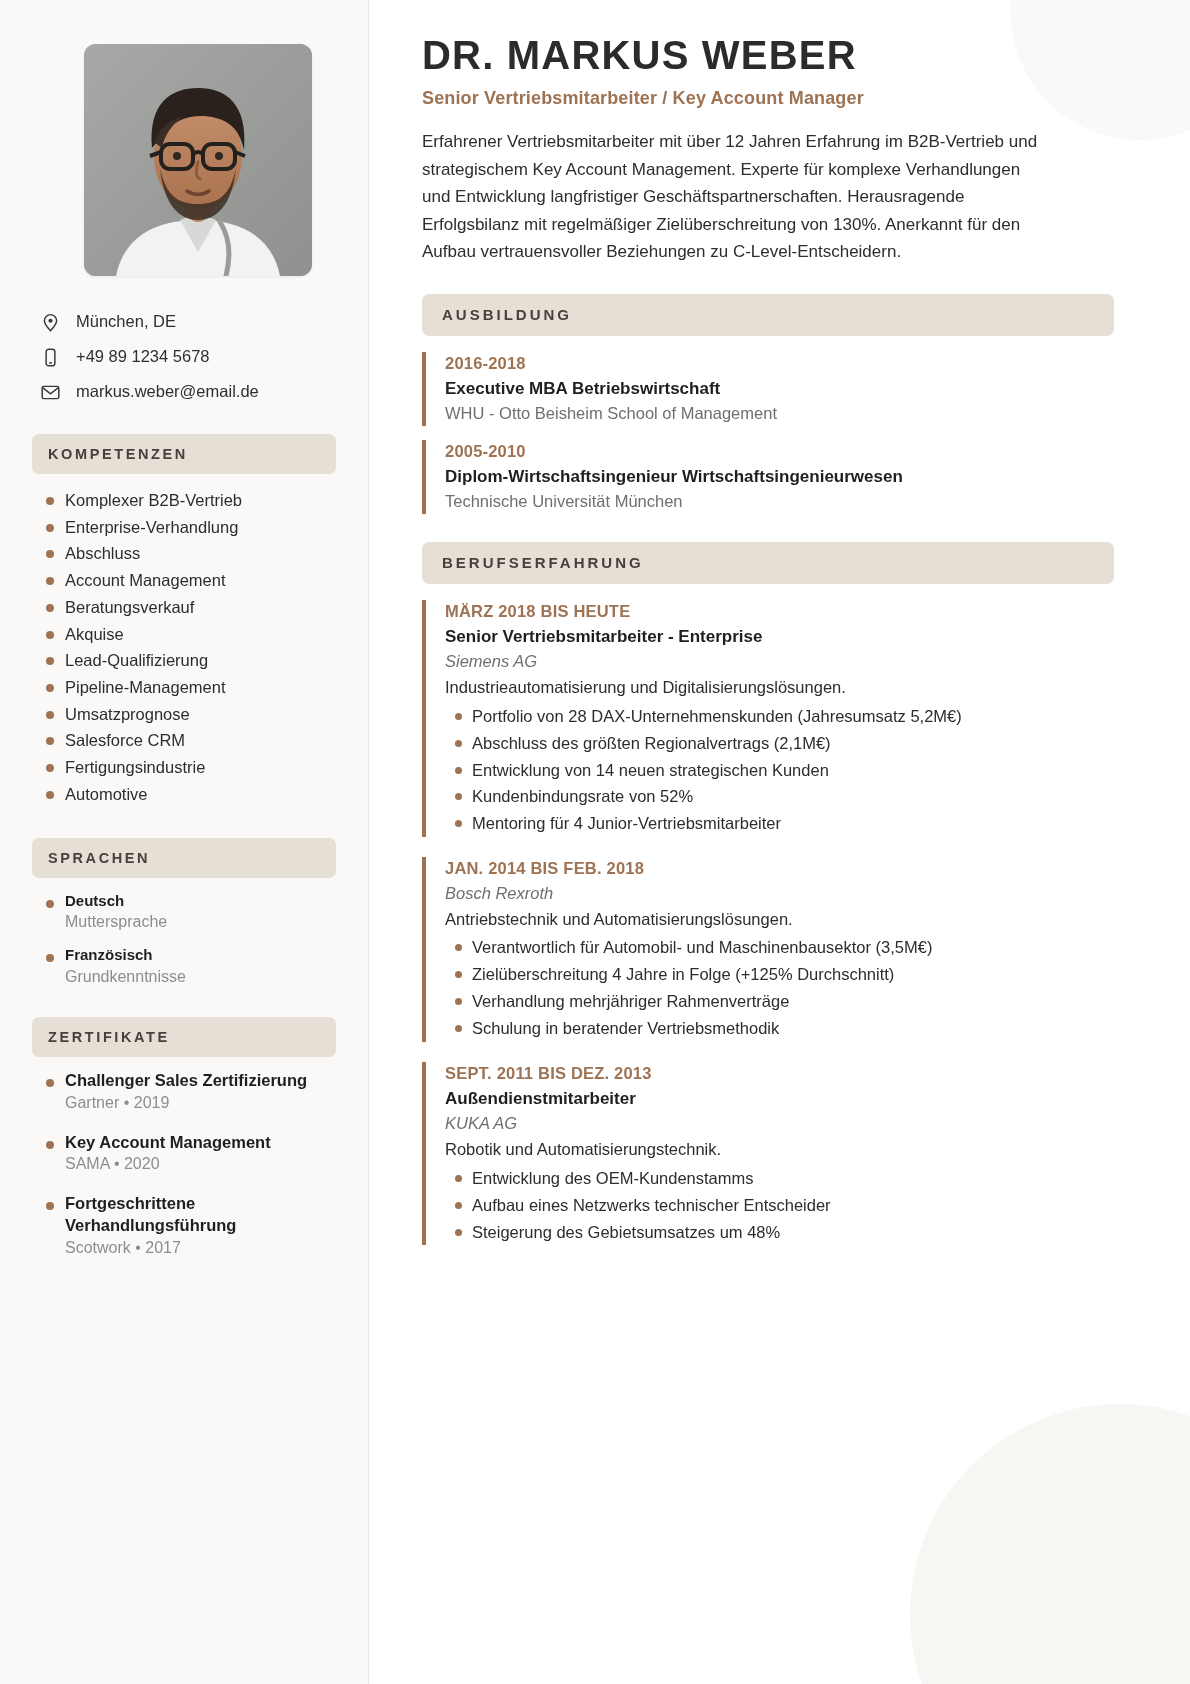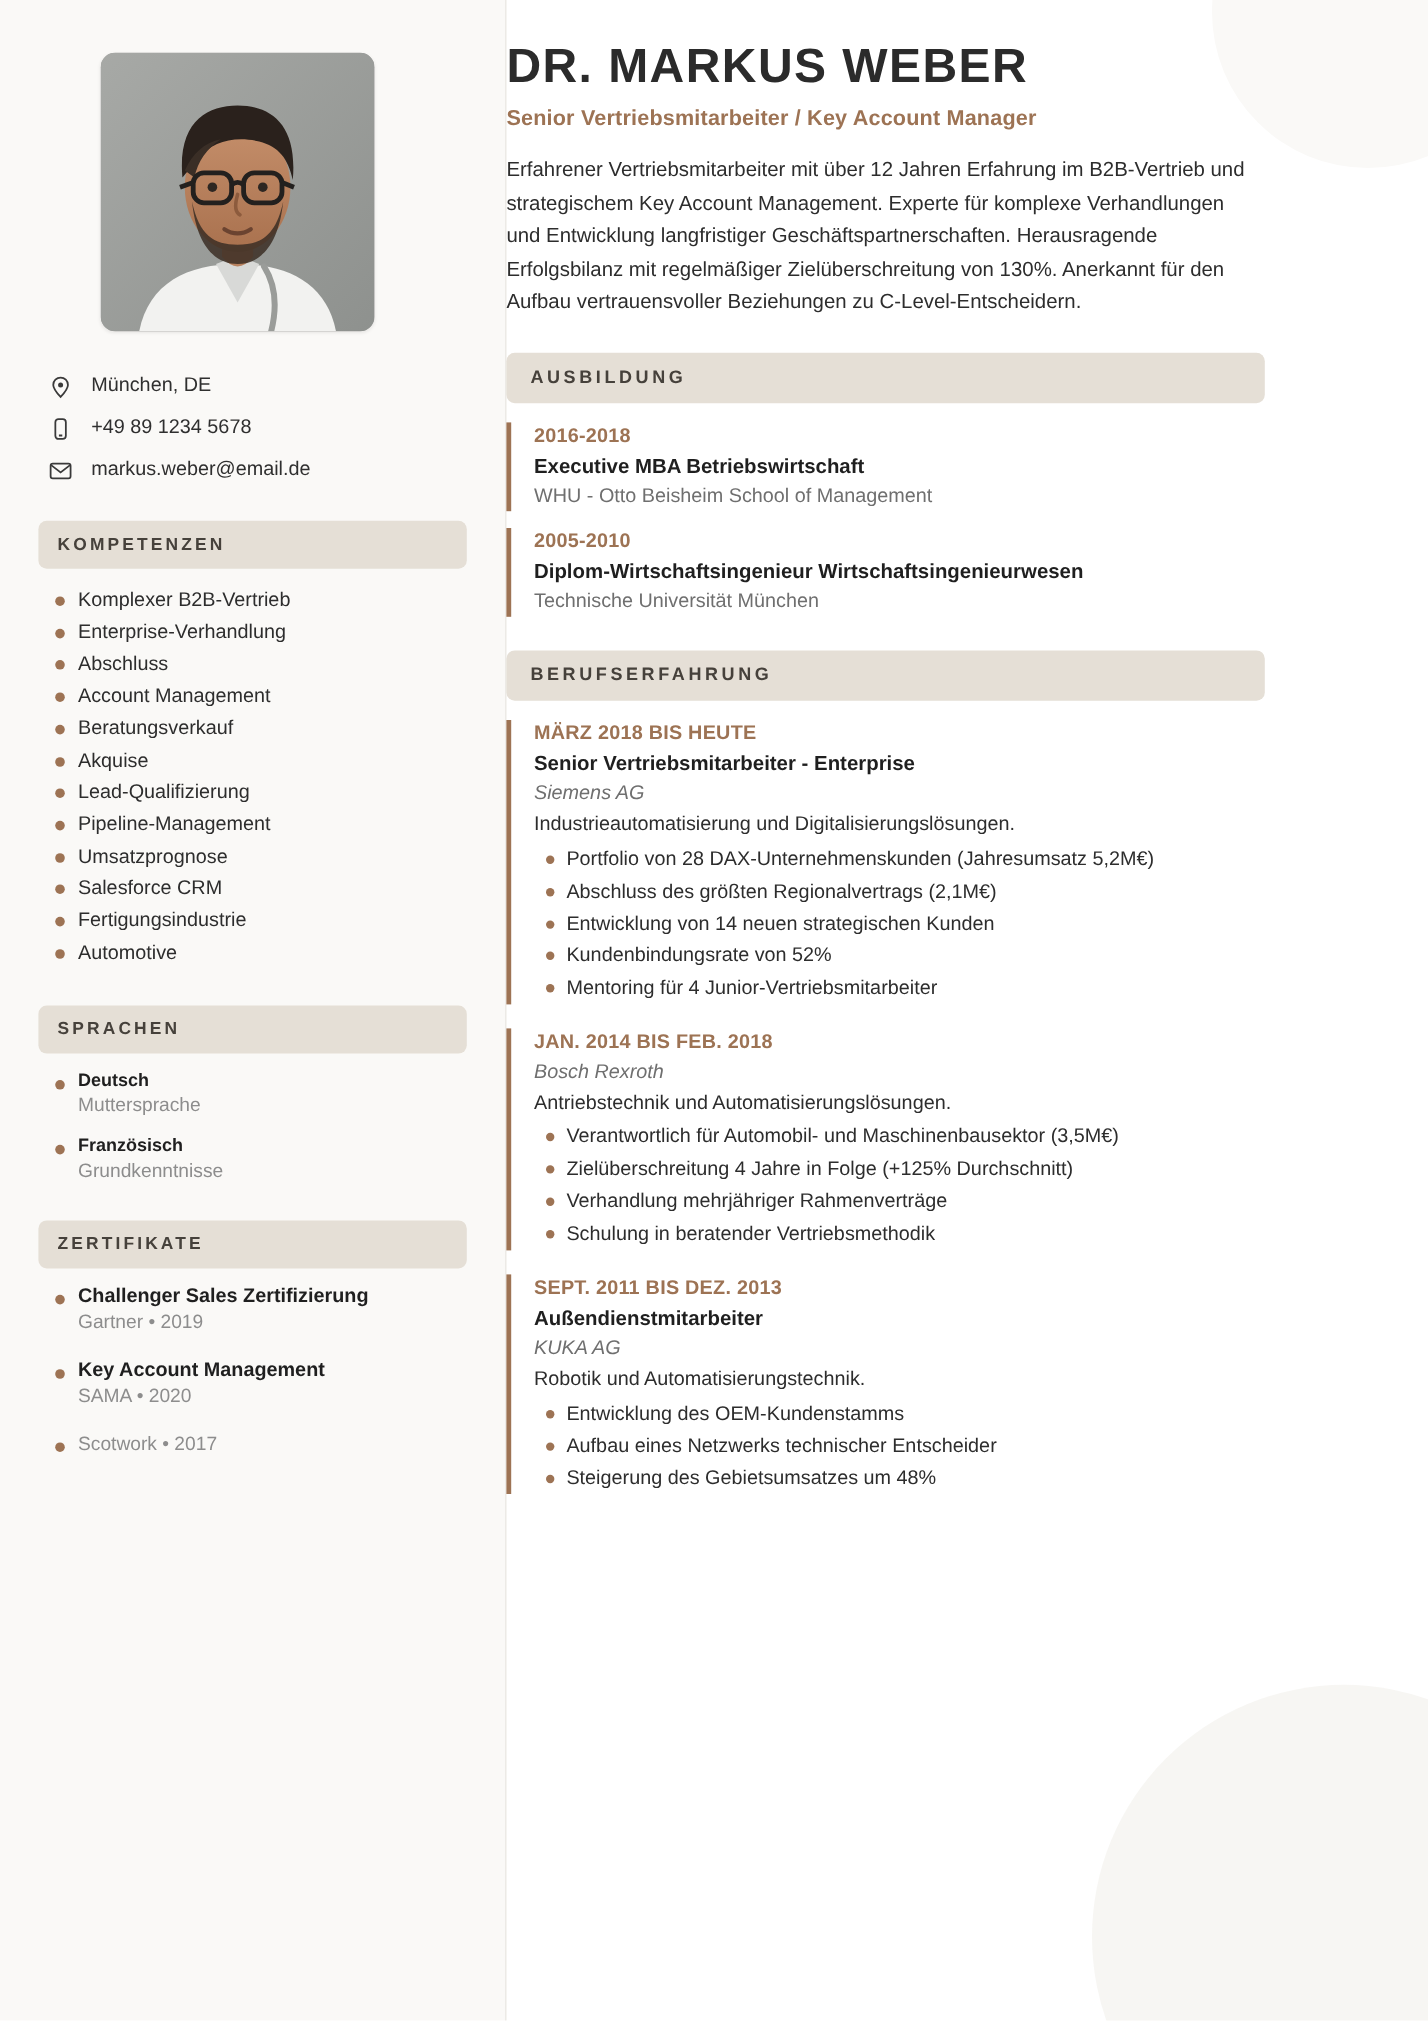--- a/index.html
+++ b/index.html
@@ -37,21 +37,21 @@
   .deco-circle-topright {
     right: -80px; top: -120px;
     width: 260px; height: 260px;
     background: #faf9f7;
   }
 
   
   .sidebar {
     position: absolute;
     left: 0; top: 0;
-    width: 422px; height: 1684px;
+    width: 369px; height: 1684px;
     background: #faf9f7;
     border-right: 1px solid #e9e6e1;
     padding: 44px 32px 0 32px;
     overflow: hidden;
     z-index: 2;
   }
   .sidebar-inner { position: relative; z-index: 3; }
 
   .photo {
     width: 228px; height: 232px;
@@ -178,21 +178,21 @@
     line-height: 1.62;
     color: #2d2d2d;
     max-width: 625px;
   }
 
   .sec-bar-main {
     background: #e5dfd6;
     border-radius: 7px;
     padding: 12px 20px;
     margin: 28px 0 16px 0;
-    width: 632px;
+    width: 692px;
   }
   .sec-bar-main span {
     font-size: 15px;
     font-weight: bold;
     letter-spacing: 3px;
     color: #46413b;
   }
 
   .entry {
     border-left: 4px solid #9d7354;
@@ -372,20 +372,21 @@
       <ul class="cert-list">
         <li>
           <div class="cert-name">Challenger Sales Zertifizierung</div>
           <div class="cert-meta">Gartner • 2019</div>
         </li>
         <li>
           <div class="cert-name">Key Account Management</div>
           <div class="cert-meta">SAMA • 2020</div>
         </li>
         <li>
+          <div class="cert-name">Fortgeschrittene Verhandlungsführung</div>
           <div class="cert-meta">Scotwork • 2017</div>
         </li>
       </ul>
 
     </div>
   </aside>
 
   <main class="main">
 
     <h1 class="name">DR. MARKUS WEBER</h1>

